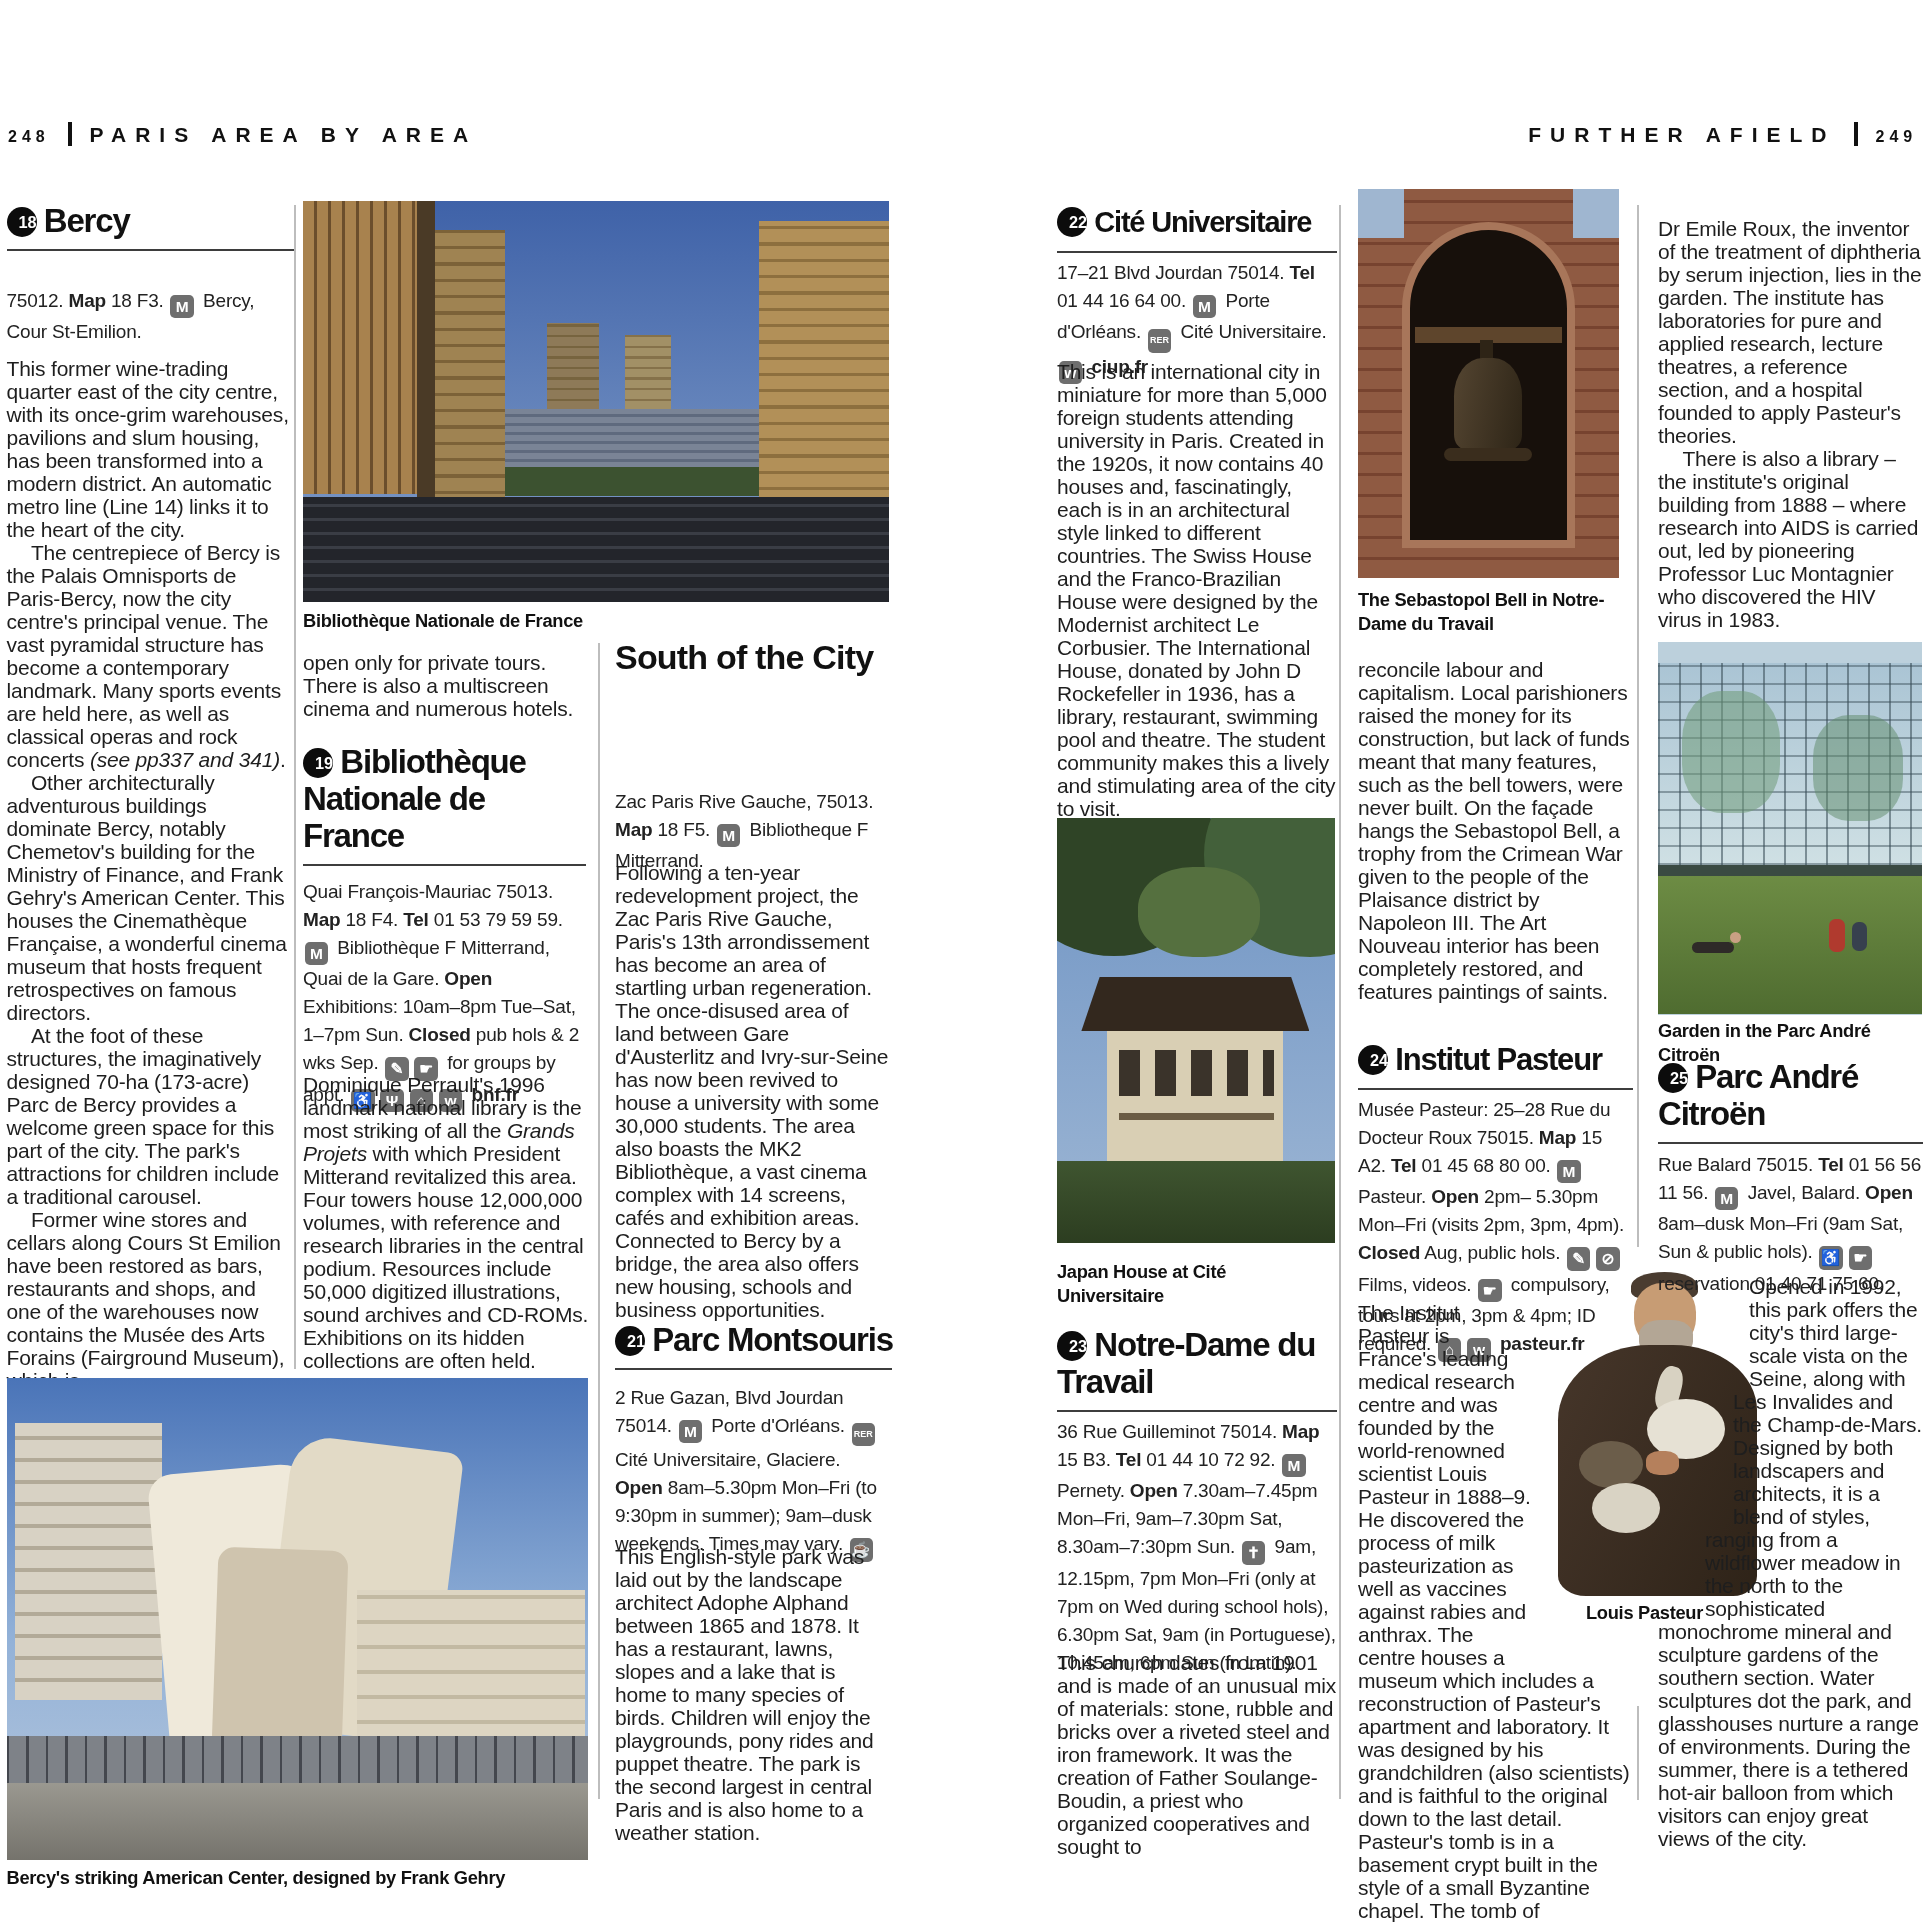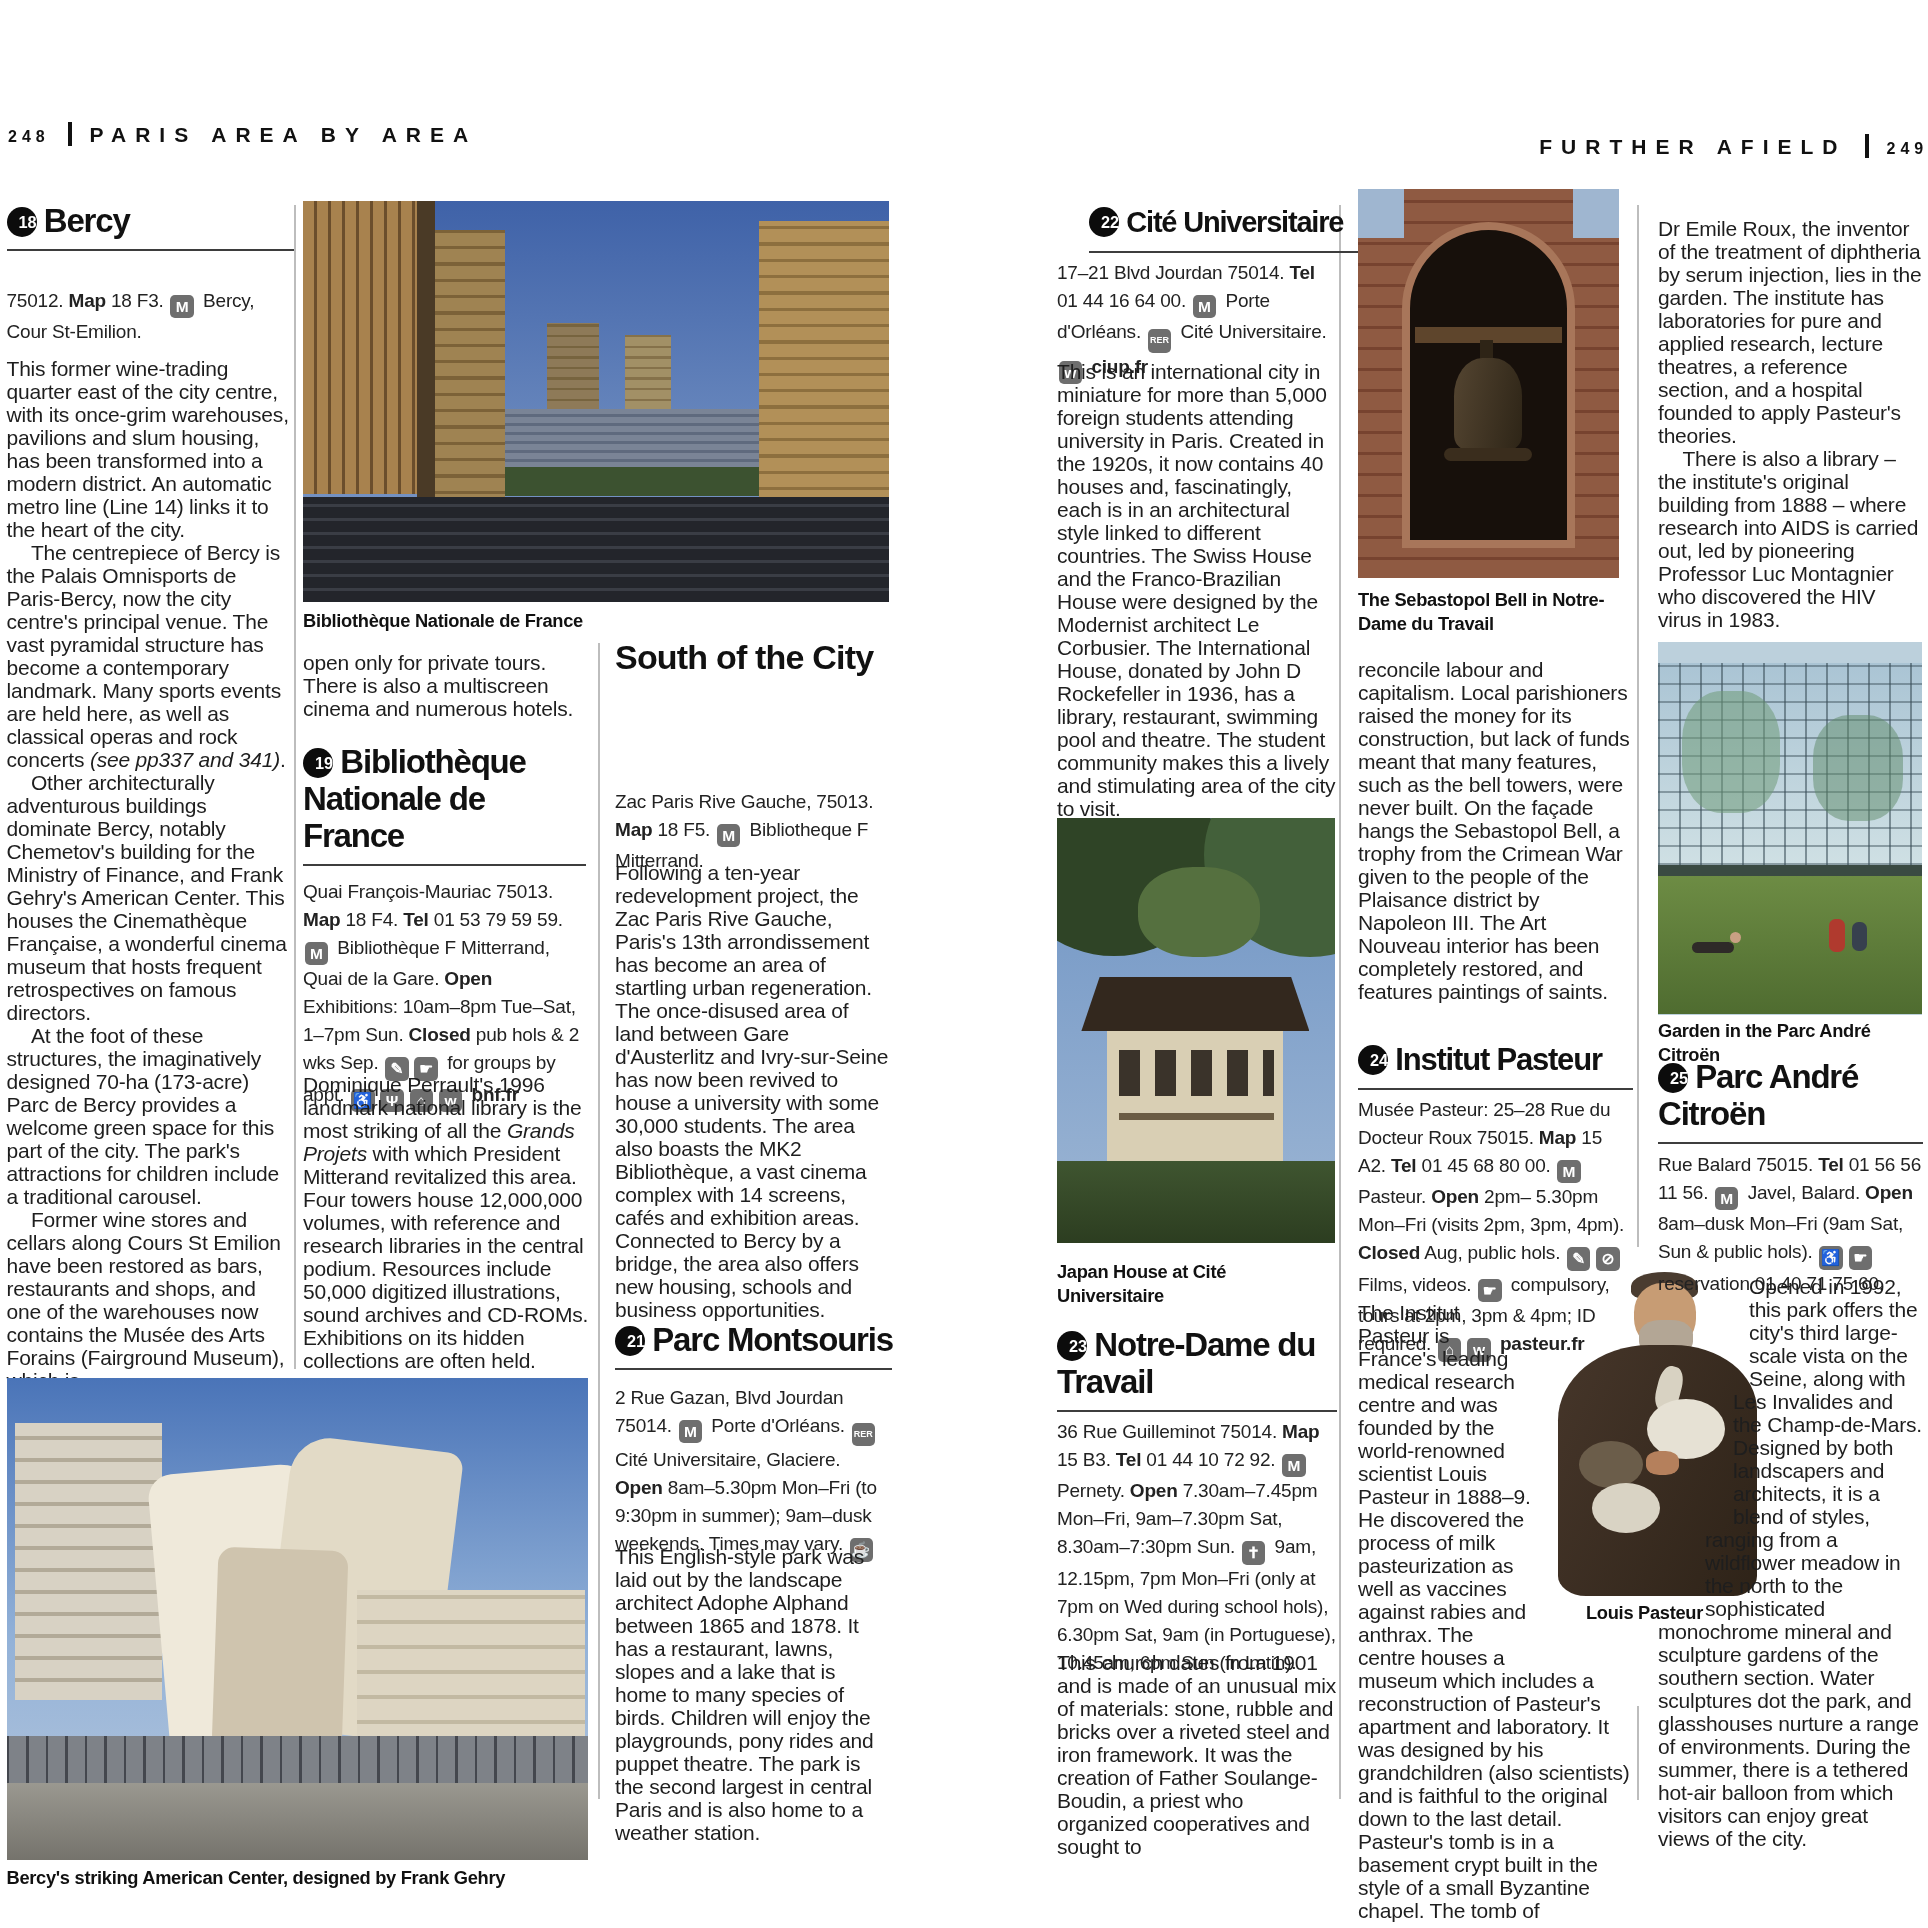--- a/index.html
+++ b/index.html
@@ -5,21 +5,21 @@
   *{box-sizing:border-box;}
   html,body{margin:0;padding:0;background:#efefef;}
   .page{position:relative;width:1928px;height:1928px;background:#ffffff;font-family:"Liberation Sans",sans-serif;color:#1b1b1b;overflow:hidden;}
   .abs{position:absolute;}
   .runhead{position:absolute;top:122px;font-size:21px;white-space:nowrap;color:#111;}
   .runhead .num{font-weight:bold;letter-spacing:4.9px;font-size:16px;}
   .runhead .bar{display:inline-block;width:4.1px;height:24.4px;background:#111;margin:0 18px;vertical-align:-4.1px;}
   .runhead .ttl{letter-spacing:9px;font-size:21px;font-weight:bold;}
   .section-head{position:absolute;font-weight:bold;font-size:33px;line-height:37px;letter-spacing:-1.2px;border-bottom:2.4px solid #3d3d3d;padding-bottom:9.8px;color:#111;}
   .section-head.norule{border-bottom:none;}
-  .fs36{font-size:29px;margin-left:32px;}
+  .fs36{font-size:29px;}
   .fs38{font-size:31px;}
   .fs42{font-size:34px;letter-spacing:-0.8px;}
   .nowrap{white-space:nowrap;}
   .badge{display:inline-block;width:30px;height:30px;border-radius:50%;background:#0c0c0c;color:#fff;font-size:16.3px;line-height:30px;text-align:right;font-weight:bold;letter-spacing:0;vertical-align:4.1px;margin-right:7.3px;}
   .details{position:absolute;font-size:19px;line-height:28px;letter-spacing:-0.2px;color:#222;}
   .b{font-weight:bold;}
   .i{font-style:italic;}
   .bodytext{position:absolute;font-size:21px;line-height:23px;letter-spacing:-0.2px;color:#1e1e1e;}
   .bodytext p{margin:0;}
   .bodytext p+p{text-indent:24.4px;}
@@ -34,21 +34,21 @@
   .cl{clear:left;}
 </style>
 </head>
 <body>
 
 <div class="page">
 
   <div class="runhead" style="left:8.1px;">
     <span class="num">248</span><span class="bar"></span><span class="ttl">PARIS AREA BY AREA</span>
   </div>
-  <div class="runhead" style="right:0;margin-top:12px;">
+  <div class="runhead" style="right:11px;">
     <span class="ttl">FURTHER AFIELD</span><span class="bar"></span><span class="num">249</span>
   </div>
 
   <div class="vrule" style="left:294px;top:205px;height:1164px;"></div>
   <div class="vrule" style="left:598px;top:643px;height:1156px;"></div>
   <div class="vrule" style="left:1339px;top:205px;height:1594px;"></div>
   <div class="vrule" style="left:1637px;top:205px;height:1042px;"></div>
   <div class="vrule" style="left:1637px;top:1706px;height:94px;"></div>
 
   <div class="section-head" style="left:6.5px;top:202px;width:287px;">

